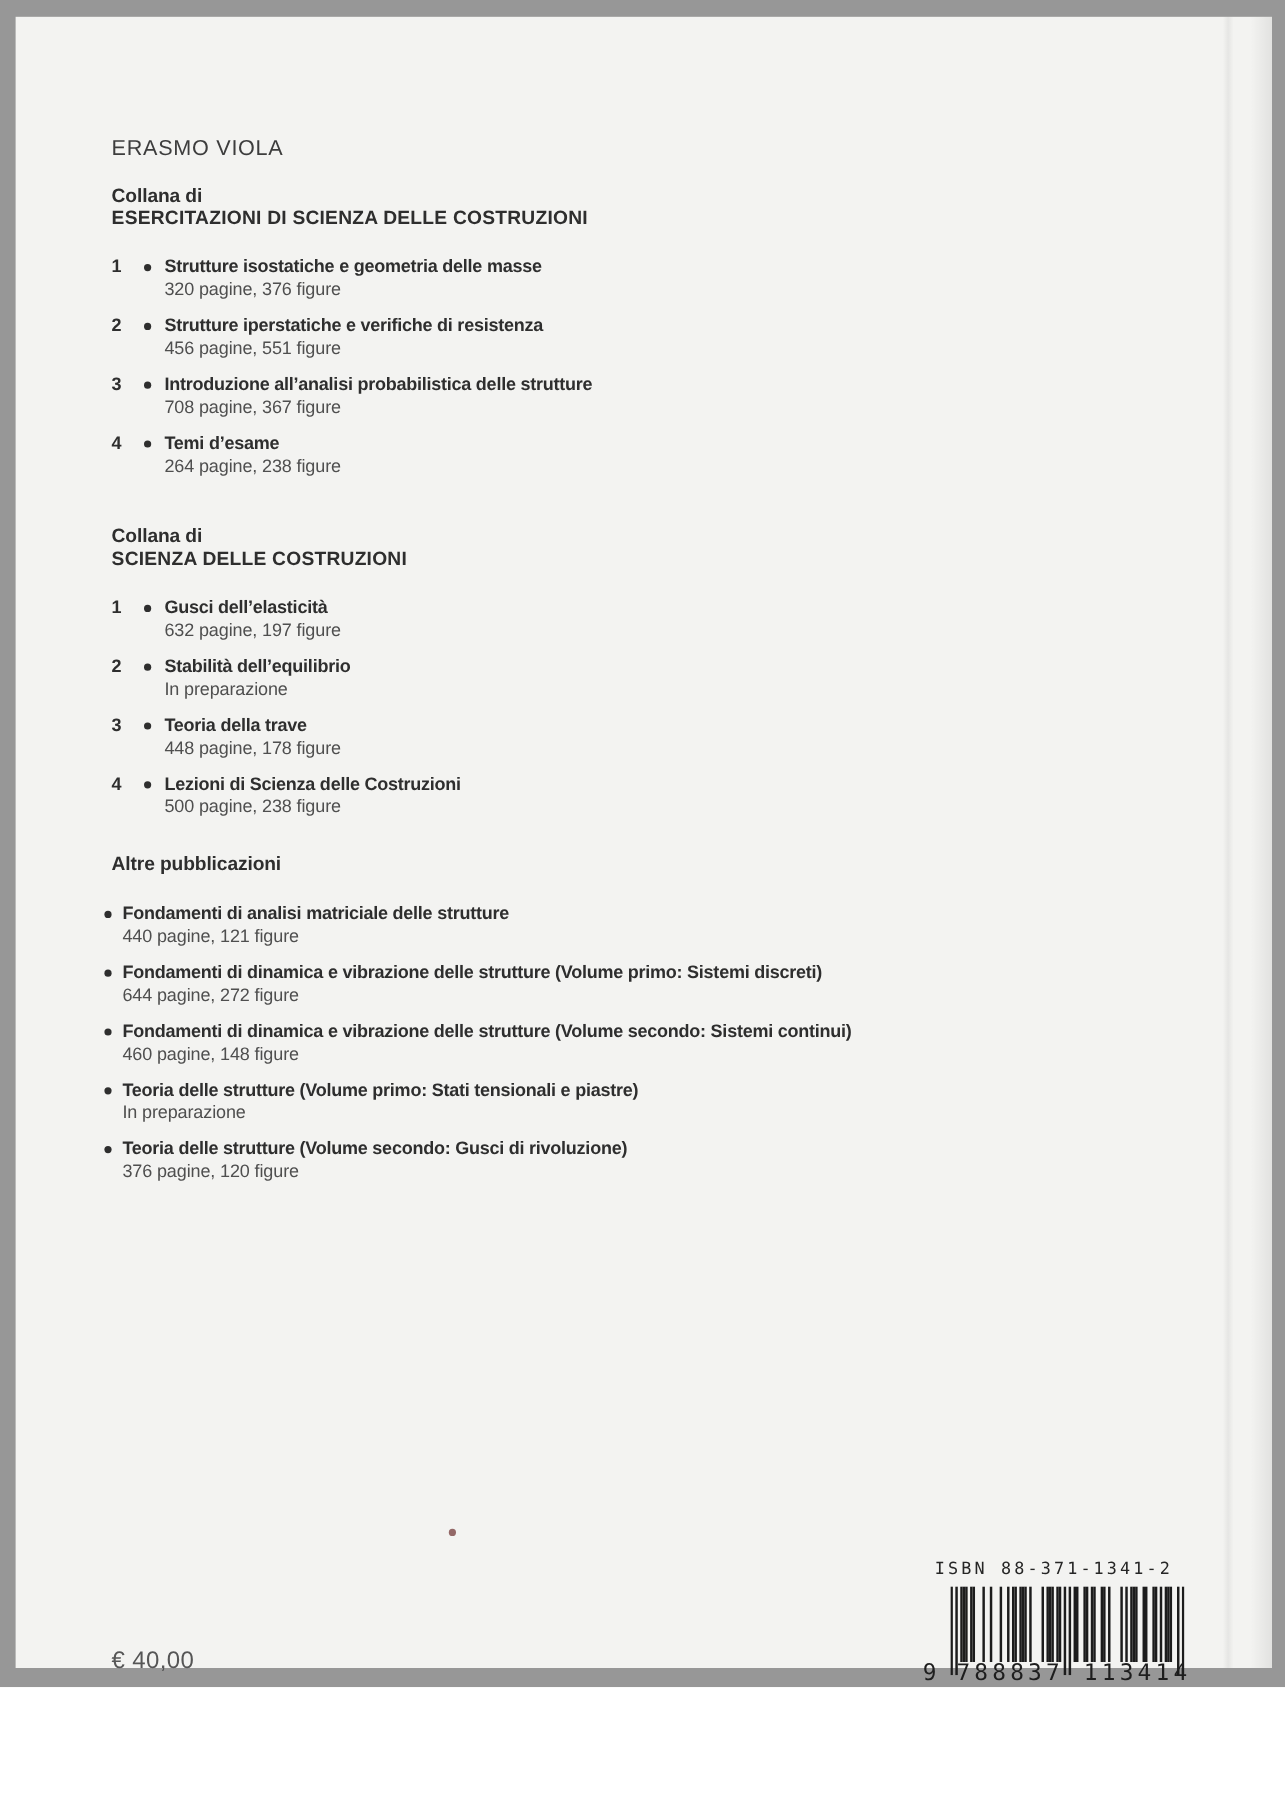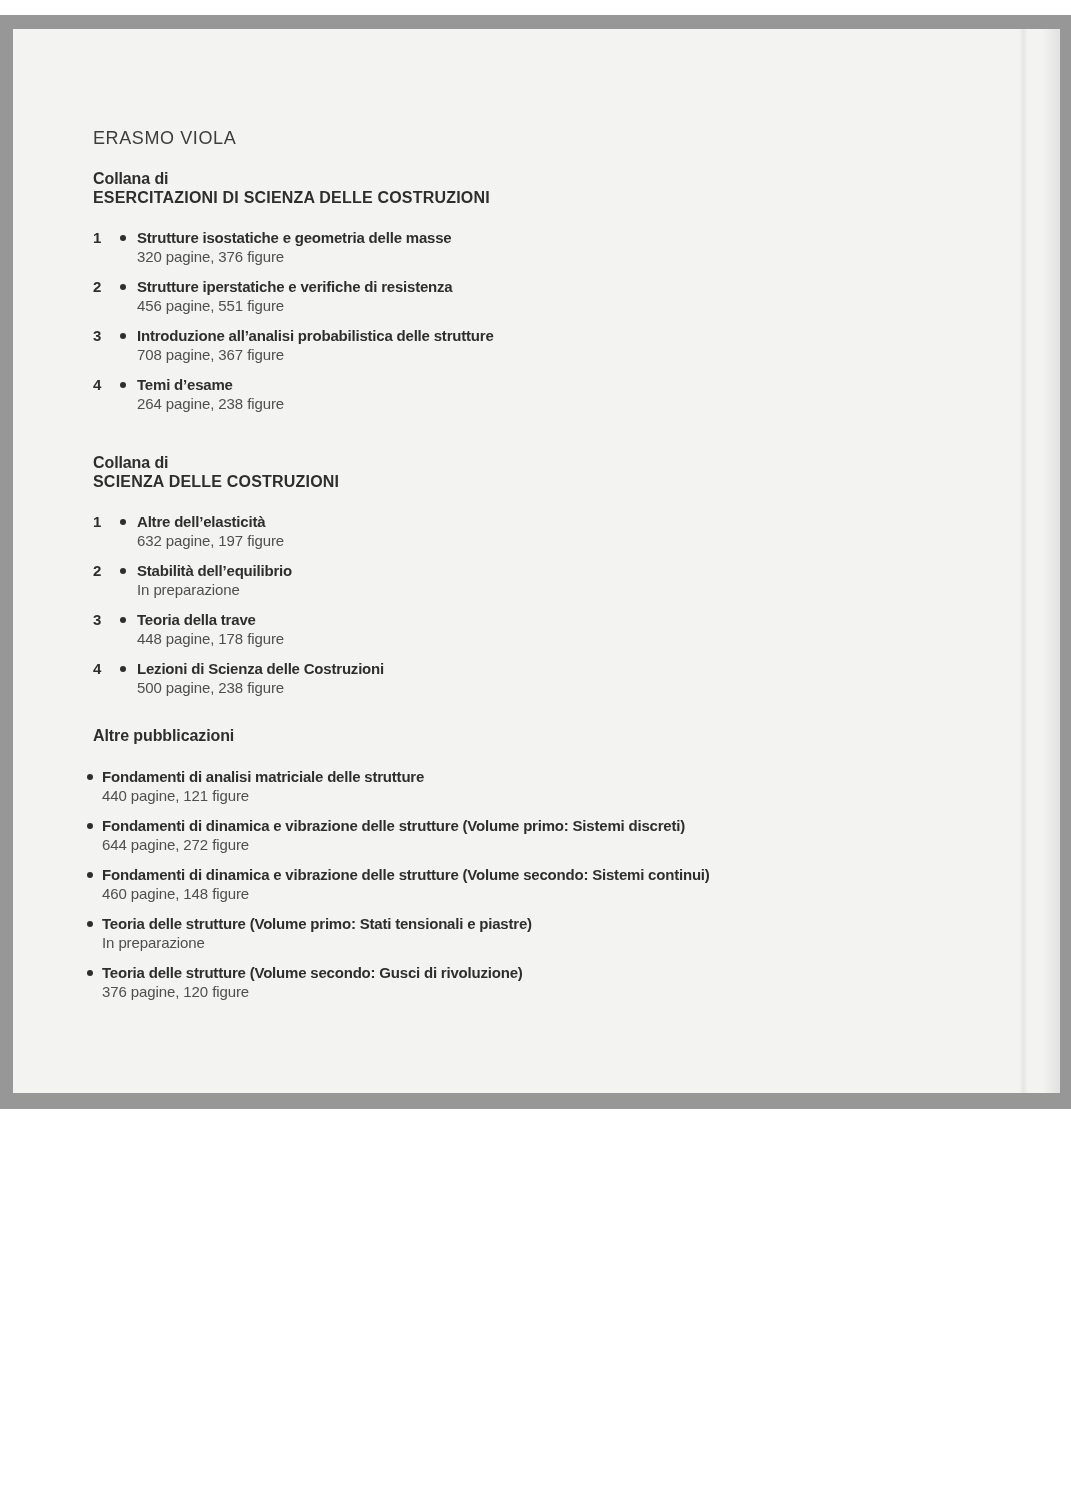--- a/index.html
+++ b/index.html
@@ -9,24 +9,23 @@
     --ink-light:#4f4f4f;
     --barcode-ink:#1c1c1c;
     --price-ink:#565656;
     --mark-red:#7a4545;
   }
   *{margin:0;padding:0;box-sizing:border-box;}
   html,body{background:#fff;}
   body{font-family:"Liberation Sans","DejaVu Sans",sans-serif;}
   .page{
     position:relative;
-    width:1071px;height:1094px;
+    width:1071px;height:1406px;
     background:var(--frame);
     overflow:hidden;
-    margin-top:15px;
   }
   .cover{
     position:absolute;
     top:14px;left:13px;right:11px;bottom:16px;
     background:var(--paper);
   }
   
   .crease{
     position:absolute;top:0;bottom:0;left:1006px;width:9px;
     background:linear-gradient(90deg,rgba(0,0,0,0) 0%,rgba(0,0,0,0.055) 50%,rgba(0,0,0,0) 100%);
@@ -163,21 +162,21 @@
     </section>
 
     <section class="series" style="top:424px">
       <div class="series-label">Collana di</div>
       <div class="series-title">SCIENZA DELLE COSTRUZIONI</div>
       <ol class="series-list">
         <li class="num-item">
           <span class="num">1</span>
           <span class="bullet"></span>
           <span class="item-text">
-            <span class="item-title">Altre dell’elasticità</span>
+            <span class="item-title">Gusci dell’elasticità</span>
             <span class="item-detail">632 pagine, 197 figure</span>
           </span>
         </li>
         <li class="num-item">
           <span class="num">2</span>
           <span class="bullet"></span>
           <span class="item-text">
             <span class="item-title">Stabilità dell’equilibrio</span>
             <span class="item-detail">In preparazione</span>
           </span>

